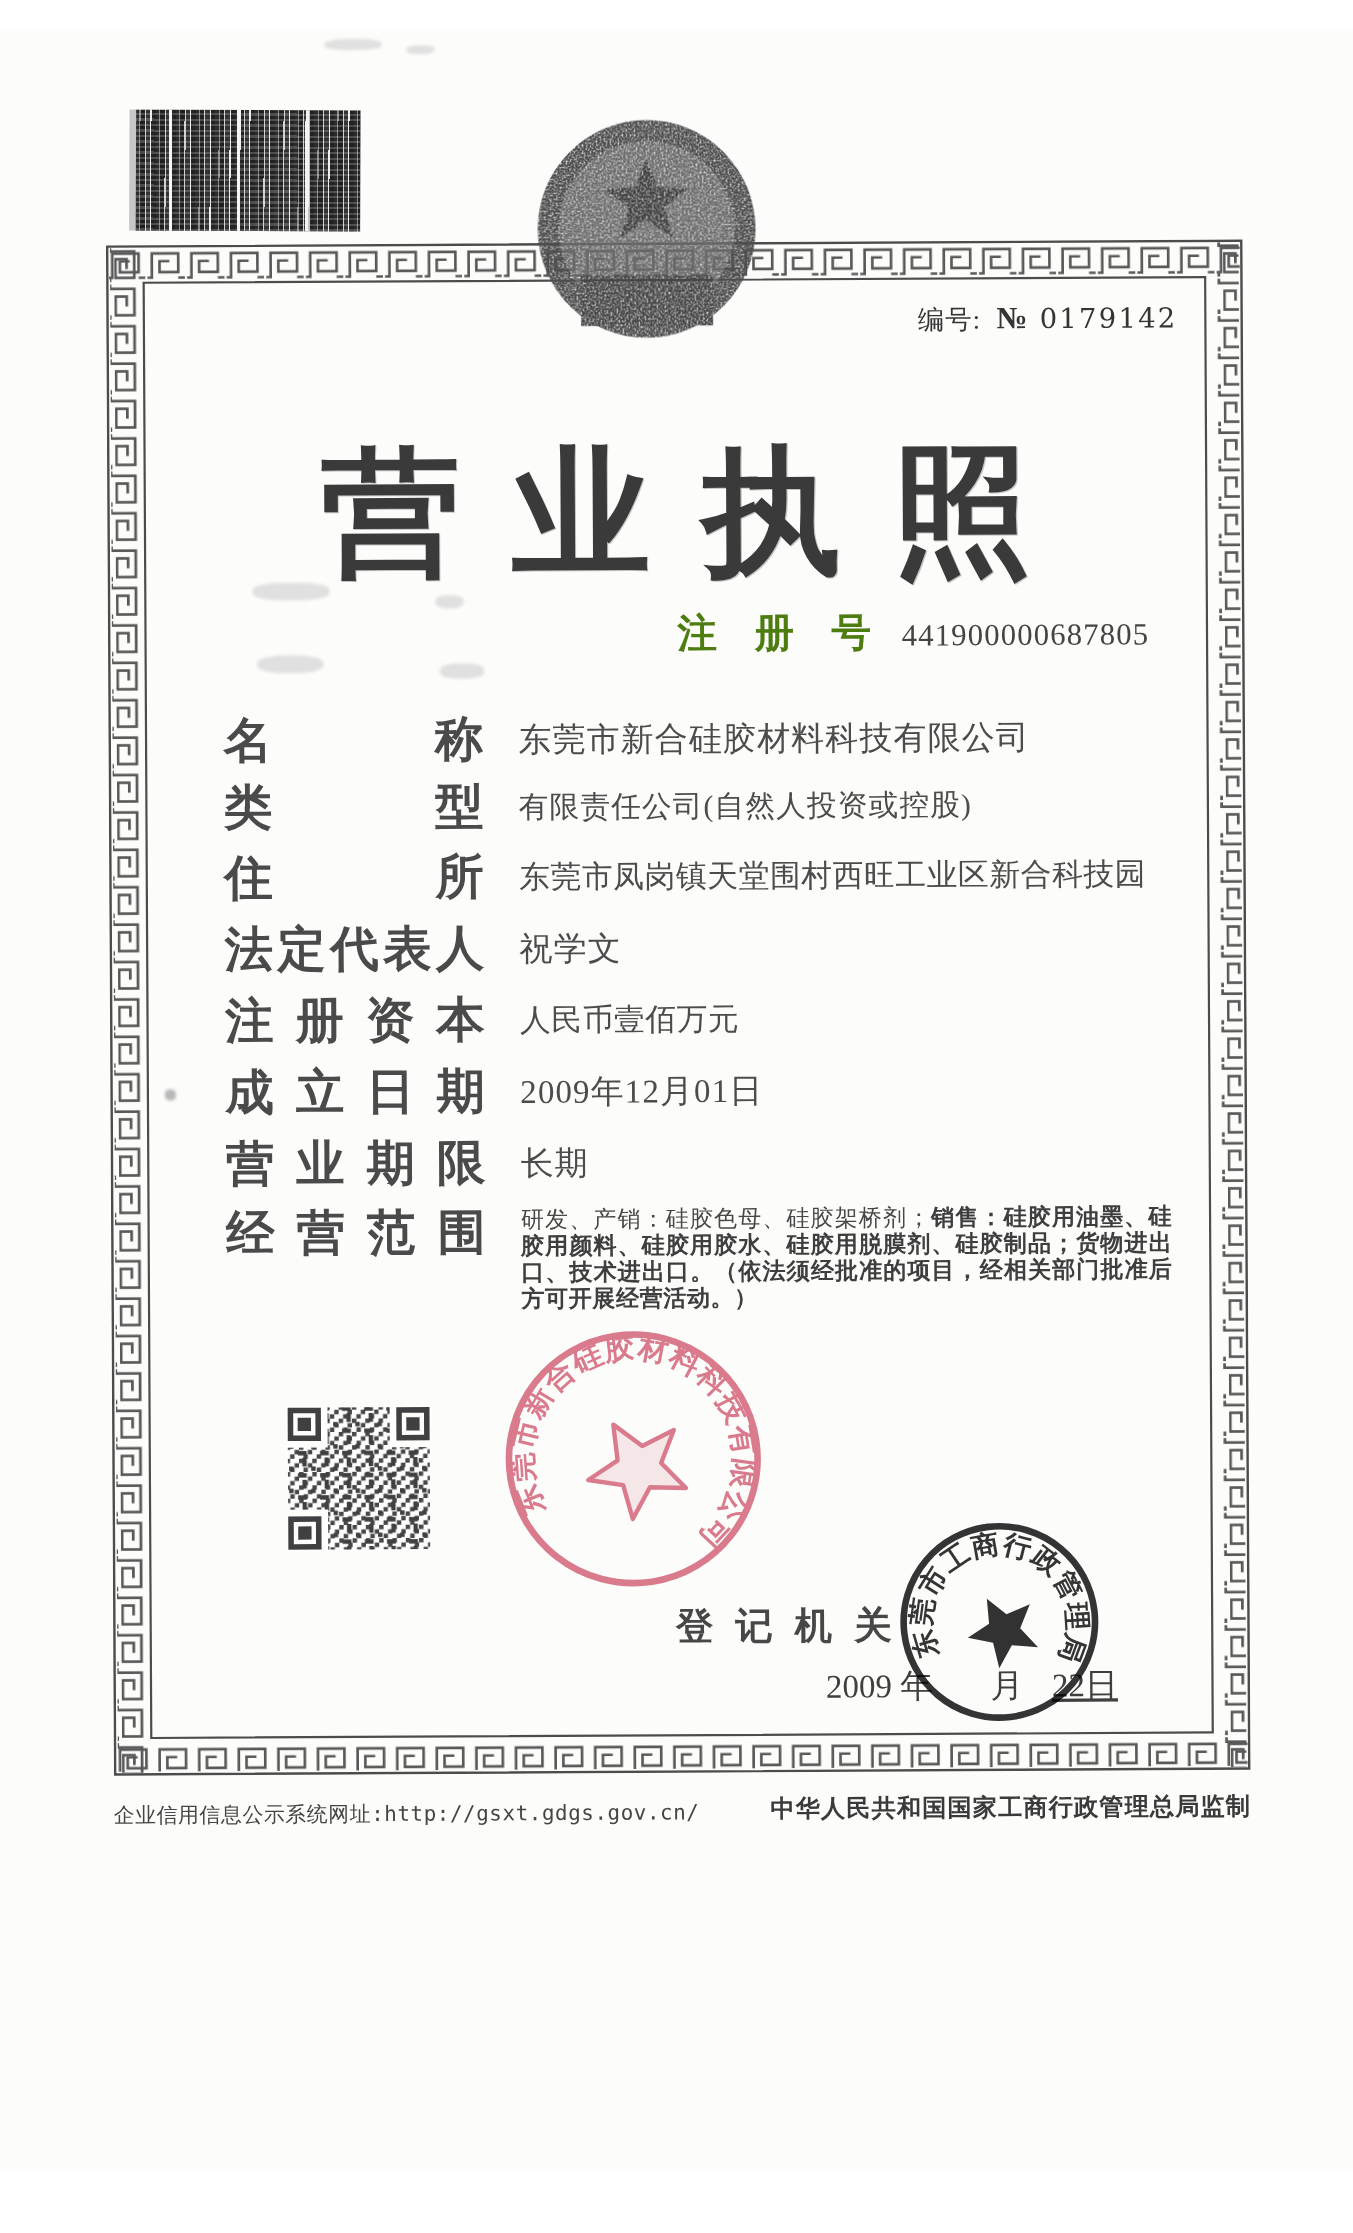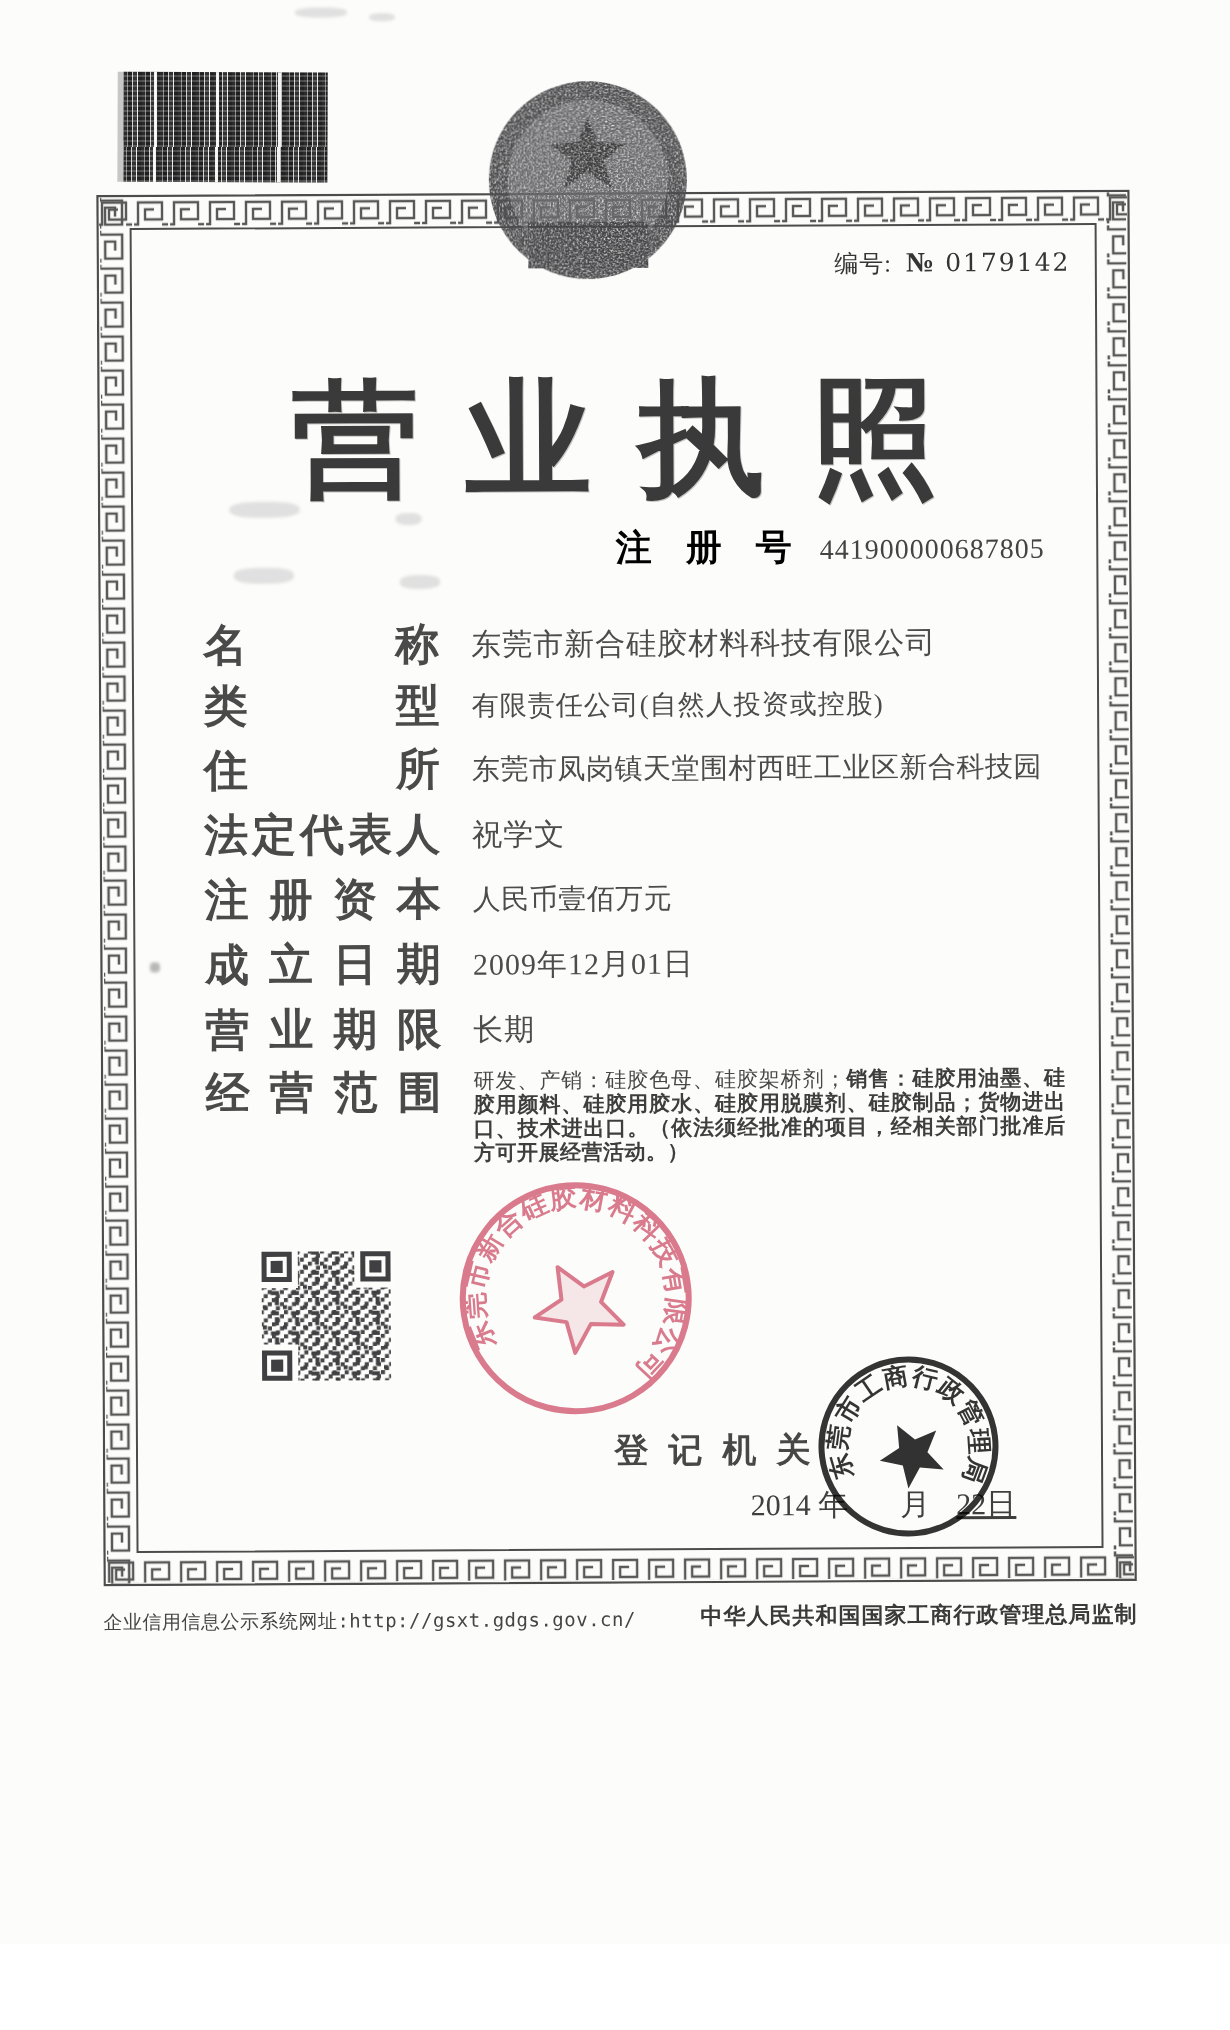--- a/index.html
+++ b/index.html
@@ -1,20 +1,21 @@
 <!DOCTYPE html>
 <html><head>
 <meta charset="utf-8">
 <style>
   html,body{margin:0;padding:0;background:#ffffff;}
   .scan{
     position:relative;width:1230px;height:1944px;overflow:hidden;
     background:#fcfcfa;
     font-family:"Liberation Serif","DejaVu Serif",serif;
     color:#3c3c3c;
+    margin-top:28px;
   }
   .tilt{position:absolute;inset:0;transform:rotate(-0.3deg);}
 
   
   .barcode{
     position:absolute;left:128px;top:70px;width:204px;height:110px;
     background:
       repeating-linear-gradient(90deg, rgba(250,250,250,0) 0 30px, rgba(252,252,250,.95) 30px 33px, rgba(60,60,60,.25) 33px 34px, rgba(250,250,250,0) 34px 62px),
       repeating-linear-gradient(0deg, rgba(255,255,255,.20) 0 2px, rgba(0,0,0,0) 2px 5px),
       repeating-linear-gradient(90deg,#2b2b2b 0 3px,#8a8a8a 3px 4px,#1f1f1f 4px 8px,#cfcfcf 8px 9px,#333 9px 13px,#ececec 13px 14px,#222 14px 18px);
@@ -32,21 +33,21 @@
   .serial .num{font-size:25px;letter-spacing:2px;margin-left:10px;font-family:"DejaVu Serif",serif;}
 
   .title{
     position:absolute;left:295px;top:364px;width:645px;
     font-size:126px;font-weight:800;color:#3a3a3a;line-height:1.2;
     text-align:justify;text-align-last:justify;
     text-shadow:1px 1px 0 rgba(90,90,90,.35);
   }
 
   .regline{position:absolute;left:618px;top:524px;display:flex;align-items:baseline;white-space:nowrap;}
-  .reglabel{display:inline-block;width:176px;font-size:36px;font-weight:600;color:#000000;
+  .reglabel{display:inline-block;width:176px;font-size:36px;font-weight:600;color:#4d7c0f;
     text-align:justify;text-align-last:justify;}
   .regvalue{margin-left:28px;font-size:28px;letter-spacing:1px;color:#444;}
 
   .fields{position:absolute;left:205px;top:620px;width:860px;}
   .frow{position:absolute;left:0;width:100%;display:flex;align-items:center;}
   .frow.topalign{align-items:flex-start;}
   .flabel{
     flex:0 0 236px;width:236px;font-size:44px;font-weight:600;color:#4a4a4a;
     text-align:justify;text-align-last:justify;line-height:1.1;
   }
@@ -213,21 +214,21 @@
           <textPath href="#sealArc" startOffset="0">东莞市新合硅胶材料科技有限公司</textPath>
         </text>
         <path d="M126 90 L139 120 L171 122 L146 142 L154 173 L126 156 L98 173 L106 142 L81 122 L113 120 Z" fill="rgba(207,86,110,0.16)" stroke="#cf566e" stroke-width="4" stroke-linejoin="round"></path>
       </g>
     </svg>
 
     <div class="registrar">
       <span class="rlabel">登记机关</span>
     </div>
     <div class="issue-date">
-      <span>2014 年</span><span class="dm">月</span><span class="dd">22日</span>
+      <span>2009 年</span><span class="dm">月</span><span class="dd">22日</span>
     </div>
 
     <svg class="registry-stamp" width="192" height="192" viewBox="0 0 192 192">
       <g opacity="0.9" transform="rotate(-28 96 96)">
         <circle cx="96" cy="96" r="87" fill="none" stroke="#1e1e1e" stroke-width="6"></circle>
         <defs>
             <path id="regArc" d="M 34 96 A 62 62 0 1 1 158 96 A 62 62 0 1 1 34 96"></path>
           </defs>
         <text font-size="25" font-weight="700" fill="#1e1e1e" letter-spacing="1">
           <textPath href="#regArc" startOffset="0">东莞市工商行政管理局</textPath>

